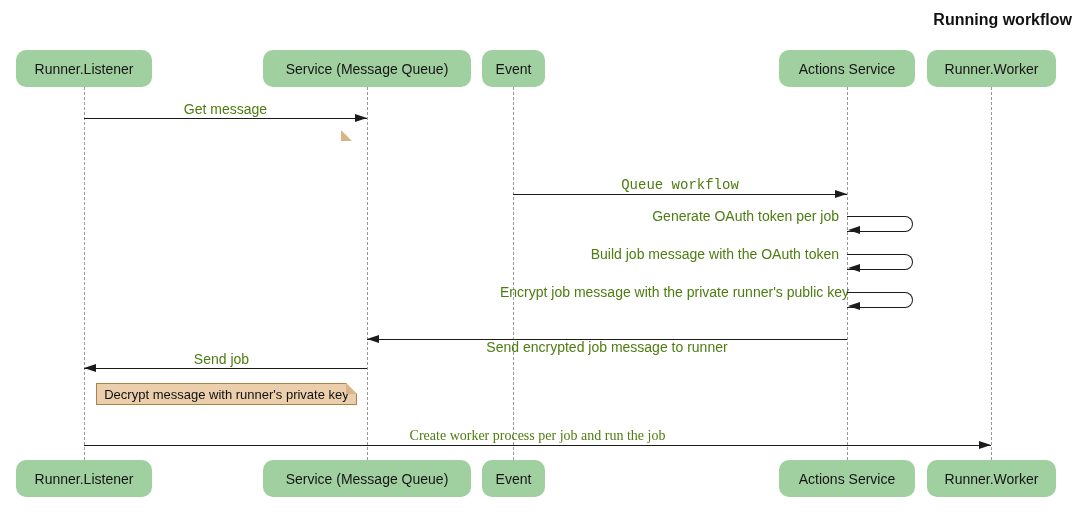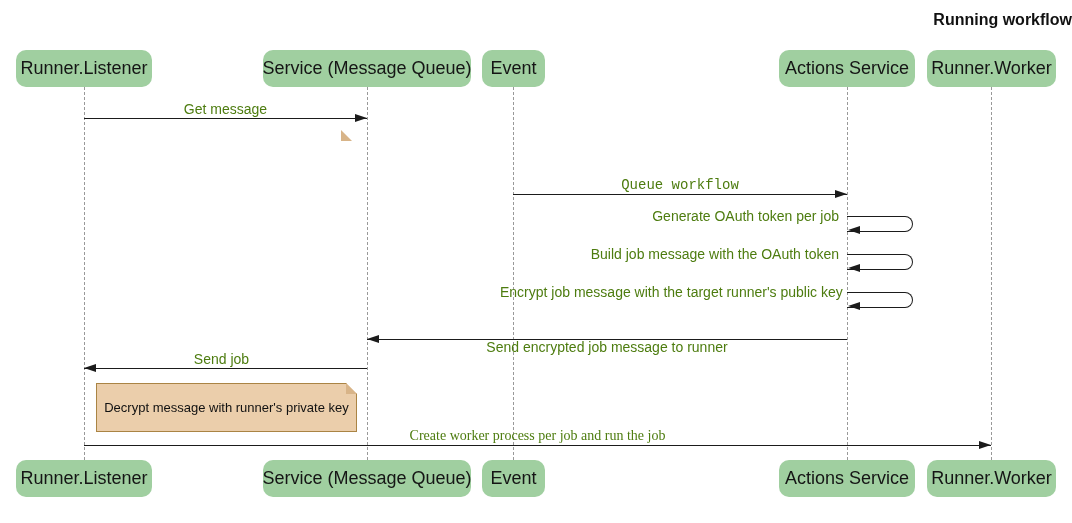--- a/index.html
+++ b/index.html
@@ -25,21 +25,21 @@
     padding-left: 24px;
   }
   .actor {
     position: absolute;
     height: 37px;
     background: #A0CFA0;
     border-radius: 10px;
     display: flex;
     align-items: center;
     justify-content: center;
-    font-size: 18px;
+    font-size: 14px;
     color: #151515;
     white-space: nowrap;
   }
   .lifeline {
     position: absolute;
     width: 0;
     border-left: 1px dashed #999999;
     top: 87px;
     height: 373px;
   }
@@ -123,33 +123,33 @@
   <span class="arrowhead point-right" style="left:835px; top:190px;"></span>
 
   <div class="msg-label right-align" style="left:500px; top:208px; width:343px;">Generate OAuth token per job</div>
   <div class="self-loop" style="left:847px; top:216px;"></div>
   <span class="arrowhead point-left" style="left:848px; top:226px;"></span>
 
   <div class="msg-label right-align" style="left:500px; top:246px; width:343px;">Build job message with the OAuth token</div>
   <div class="self-loop" style="left:847px; top:254px;"></div>
   <span class="arrowhead point-left" style="left:848px; top:264px;"></span>
 
-  <div class="msg-label right-align" style="left:500px; top:284px; width:343px;">Encrypt job message with the target runner's public key</div>
+  <div class="msg-label right-align" style="left:500px; top:284px; width:343px;">Encrypt job message with the private runner's public key</div>
   <div class="self-loop" style="left:847px; top:292px;"></div>
   <span class="arrowhead point-left" style="left:848px; top:302px;"></span>
 
   <div class="msg-label" style="left:367px; top:322px; width:480px;margin-top:17px;">Send encrypted job message to runner</div>
   <div class="msg-line" style="left:367px; top:339px; width:480px;"></div>
   <span class="arrowhead point-left" style="left:367px; top:335px;"></span>
 
   <div class="msg-label" style="left:80px; top:351px; width:283px;">Send job</div>
   <div class="msg-line" style="left:84px; top:368px; width:283px;"></div>
   <span class="arrowhead point-left" style="left:84px; top:364px;"></span>
 
-  <div class="note" style="left:96px; top:383px; width:261px; height:49px;">
+  <div class="note" style="left:96px; top:383px; width:261px; height:22px;">
     <span>Decrypt message with runner's private key</span>
   </div>
   <span class="note-fold" style="left:346px; top:383px;"></span>
 
   <div class="msg-label" style="left:84px; top:428px; width:907px;font-family:Liberation Serif, serif;">Create worker process per job and run the job</div>
   <div class="msg-line" style="left:84px; top:445px; width:907px;"></div>
   <span class="arrowhead point-right" style="left:979px; top:441px;"></span>
 
   <div class="actor" style="left:16px;  top:460px; width:136px;">Runner.Listener</div>
   <div class="actor" style="left:263px; top:460px; width:208px;">Service (Message Queue)</div>

